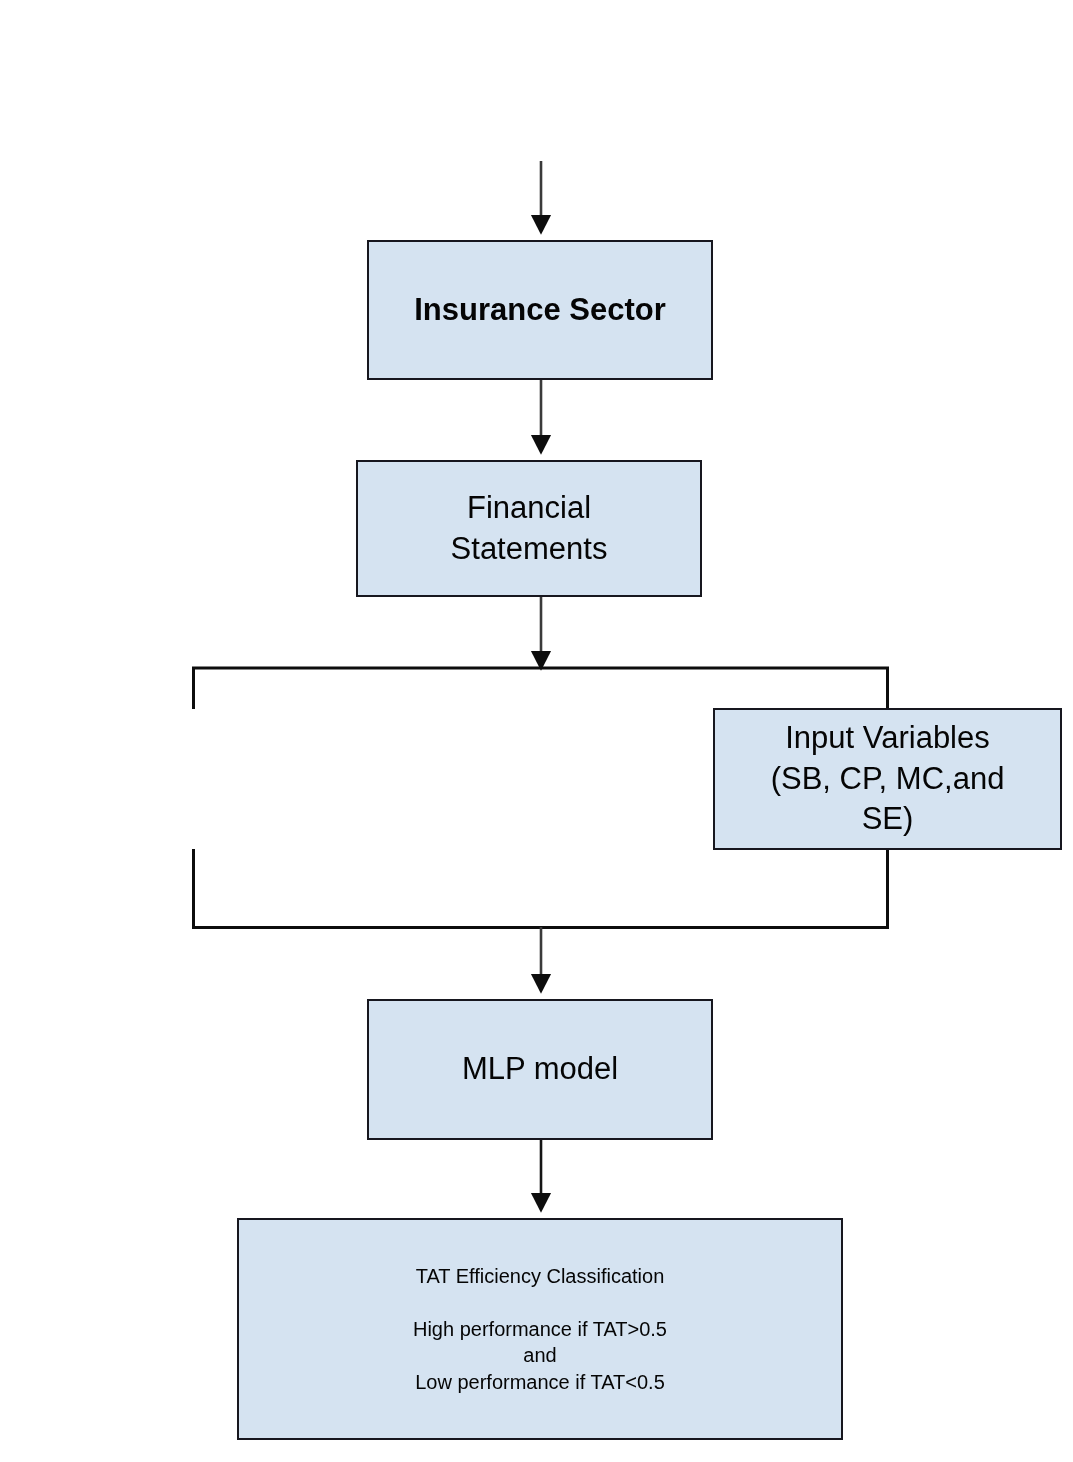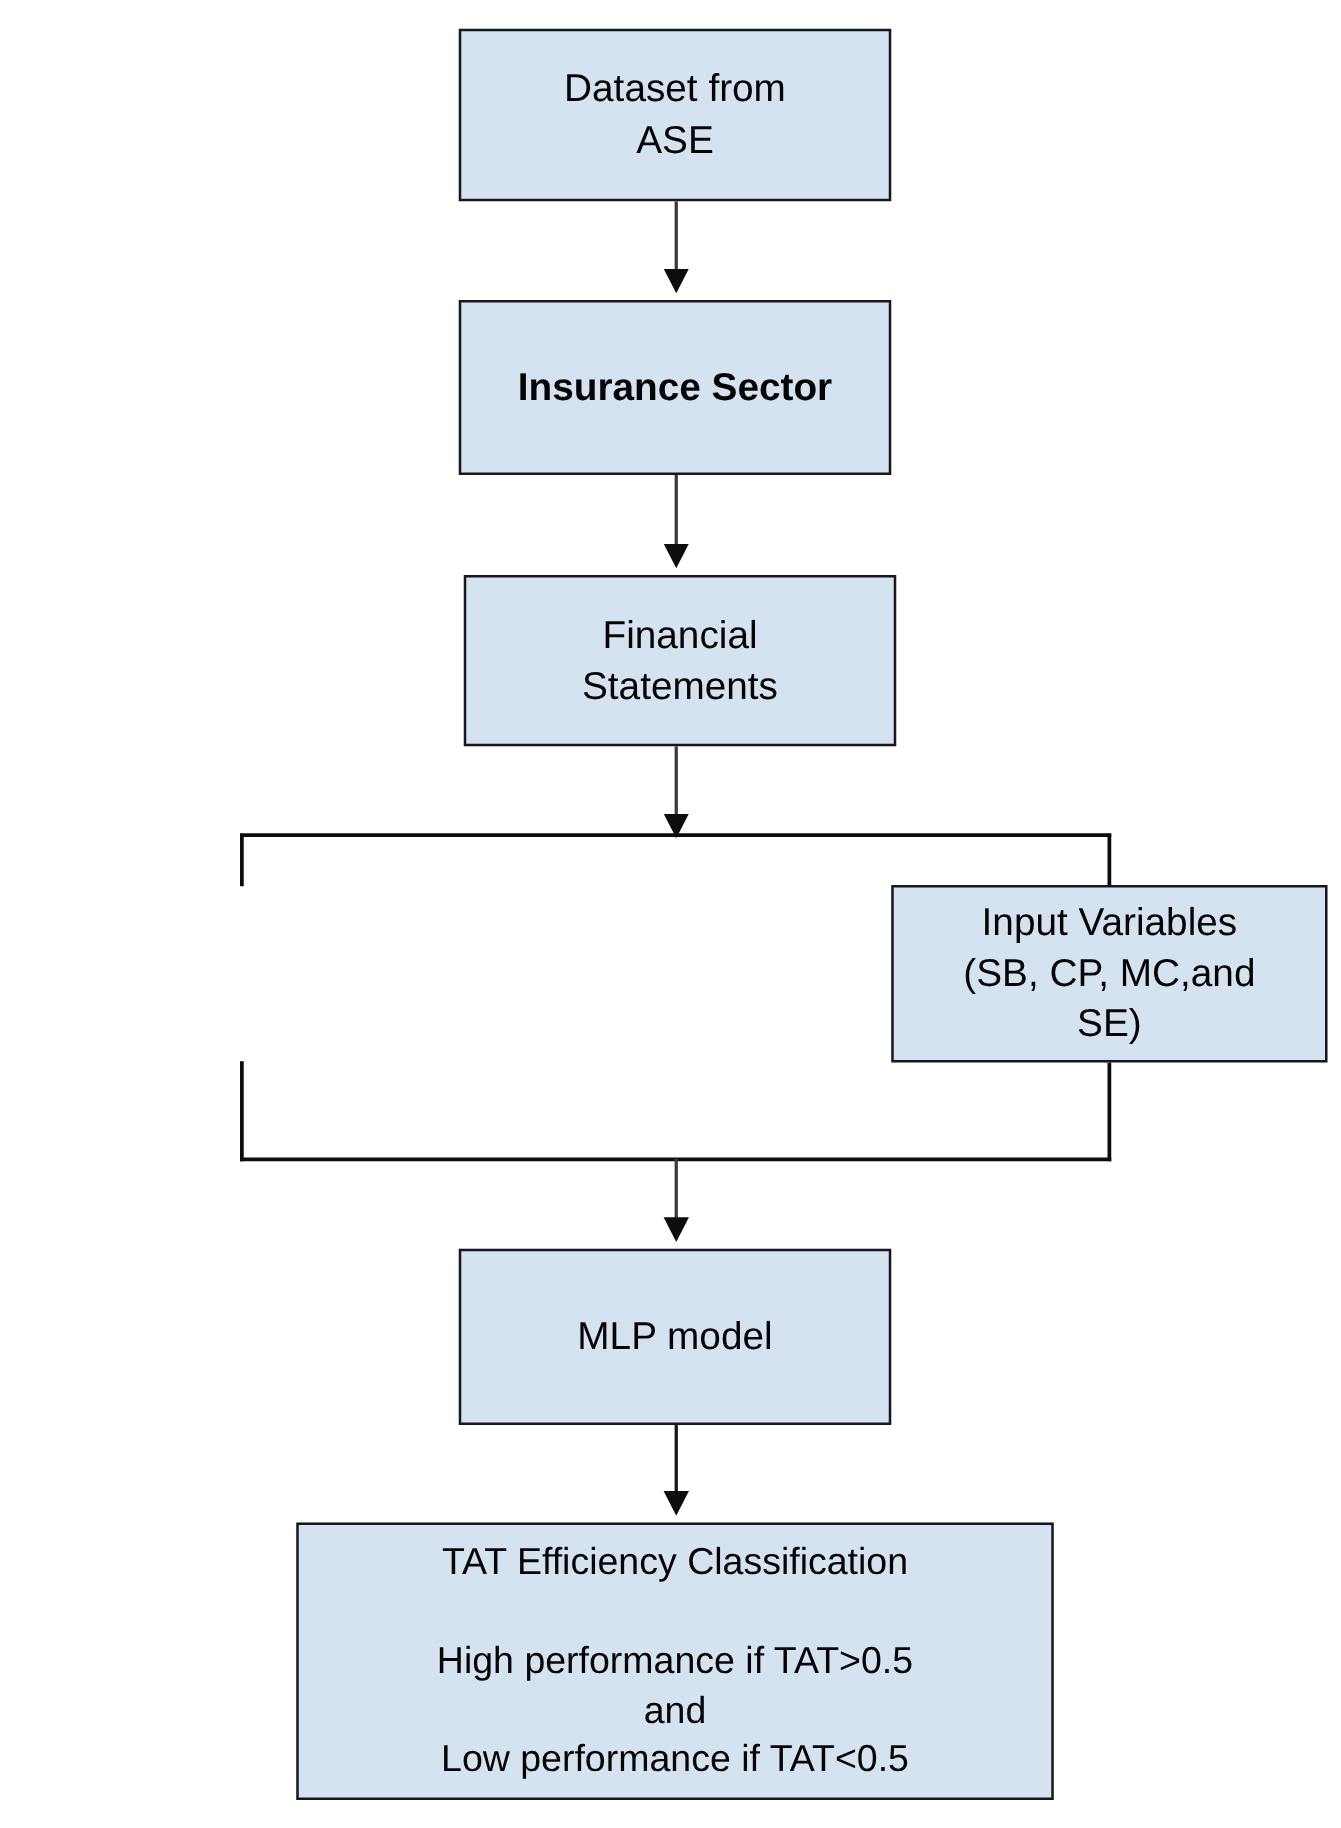--- a/index.html
+++ b/index.html
@@ -41,25 +41,25 @@
   }
   .node-label {
     display: block;
     width: 100%;
     white-space: pre-line;
   }
 
   
   #node-dataset        { left: 367px; top: 23px;   width: 346px; height: 138px; font-size: 31px; }
   #node-insurance      { left: 367px; top: 240px;  width: 346px; height: 140px; font-size: 31px; font-weight: bold; }
-  #node-financial      { left: 371px; top: 460px;  width: 346px; height: 137px; font-size: 31px; }
+  #node-financial      { left: 356px; top: 460px;  width: 346px; height: 137px; font-size: 31px; }
   #node-output-var     { left: 20px;  top: 708px;  width: 350px; height: 142px; font-size: 31px; }
   #node-input-var      { left: 713px; top: 708px;  width: 349px; height: 142px; font-size: 31px; }
   #node-mlp            { left: 367px; top: 999px;  width: 346px; height: 141px; font-size: 31px; }
-  #node-classification { left: 237px; top: 1218px; width: 606px; height: 222px; font-size: 30px; }
+  #node-classification { left: 237px; top: 1218px; width: 606px; height: 222px; font-size: 20px; }
 </style>
 </head>
 <body>
 
 <div id="canvas">
 
   <svg id="edges" viewBox="0 0 1073 1462" width="1073" height="1462" aria-hidden="true">
     <defs>
       <marker id="arrowhead" markerWidth="9" markerHeight="9" refX="6.2" refY="4.5" orient="auto" markerUnits="strokeWidth">
         <path d="M0,0.6 L7.6,4.5 L0,8.4 Z" fill="#0d0d0d"></path>
@@ -92,24 +92,20 @@
 
     <g>
       <line x1="541" y1="927" x2="541" y2="990" stroke="#3a3a3a" stroke-width="2.6" marker-end="url(#arrowhead)"></line>
     </g>
 
     <g>
       <line x1="541" y1="1140" x2="541" y2="1209" stroke="#151515" stroke-width="2.6" marker-end="url(#arrowhead)"></line>
     </g>
   </svg>
 
-  <div class="node" id="node-dataset">
-    <span class="node-label">Dataset from
-ASE</span>
-  </div>
 
   <div class="node" id="node-insurance">
     <span class="node-label">Insurance Sector</span>
   </div>
 
   <div class="node" id="node-financial">
     <span class="node-label">Financial
 Statements</span>
   </div>
 

